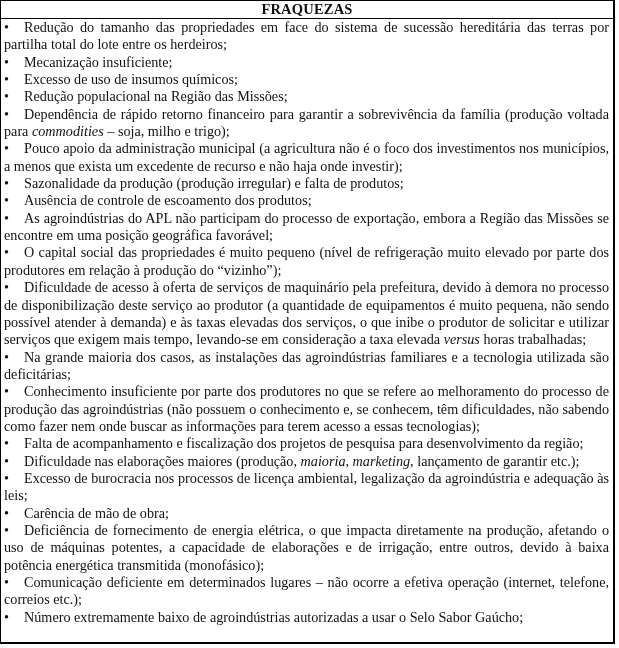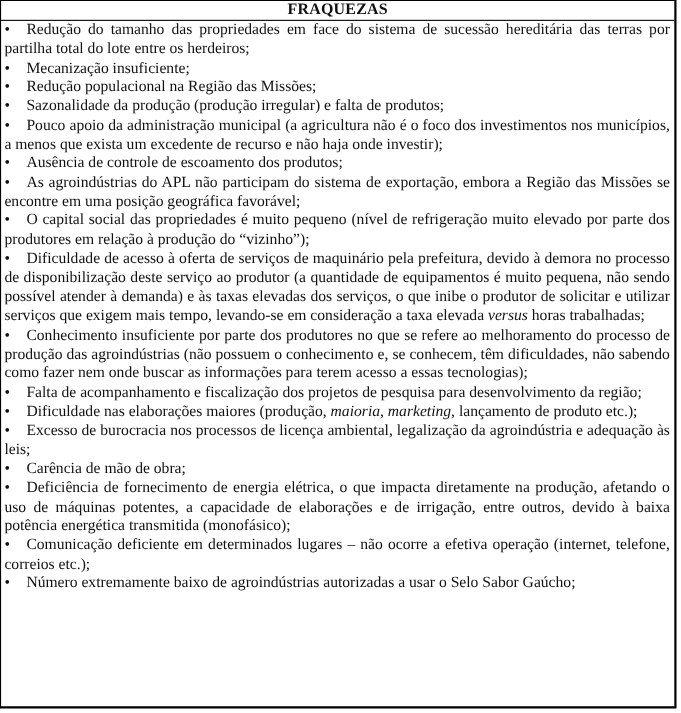--- a/index.html
+++ b/index.html
@@ -54,29 +54,32 @@
   .it { font-style: italic; }
 </style>
 </head>
 <body>
 
 <div class="table">
   <div class="header">FRAQUEZAS</div>
   <ul class="items" id="items">
       <li class="item"><span class="bullet">•</span><span>Redução do tamanho das propriedades em face do sistema de sucessão hereditária das terras por partilha total do lote entre os herdeiros;</span></li>
       <li class="item"><span class="bullet">•</span><span>Mecanização insuficiente;</span></li>
+      <li class="item"><span class="bullet">•</span><span>Excesso de uso de insumos químicos;</span></li>
       <li class="item"><span class="bullet">•</span><span>Redução populacional na Região das Missões;</span></li>
+      <li class="item"><span class="bullet">•</span><span>Dependência de rápido retorno financeiro para garantir a sobrevivência da família (produção voltada para </span><span class="it">commodities</span><span> – soja, milho e trigo);</span></li>
+      <li class="item"><span class="bullet">•</span><span>Pouco apoio da administração municipal (a agricultura não é o foco dos investimentos nos municípios, a menos que exista um excedente de recurso e não haja onde investir);</span></li>
       <li class="item"><span class="bullet">•</span><span>Sazonalidade da produção (produção irregular) e falta de produtos;</span></li>
-      <li class="item"><span class="bullet">•</span><span>Pouco apoio da administração municipal (a agricultura não é o foco dos investimentos nos municípios, a menos que exista um excedente de recurso e não haja onde investir);</span></li>
       <li class="item"><span class="bullet">•</span><span>Ausência de controle de escoamento dos produtos;</span></li>
-      <li class="item"><span class="bullet">•</span><span>As agroindústrias do APL não participam do sistema de exportação, embora a Região das Missões se encontre em uma posição geográfica favorável;</span></li>
+      <li class="item"><span class="bullet">•</span><span>As agroindústrias do APL não participam do processo de exportação, embora a Região das Missões se encontre em uma posição geográfica favorável;</span></li>
       <li class="item"><span class="bullet">•</span><span>O capital social das propriedades é muito pequeno (nível de refrigeração muito elevado por parte dos produtores em relação à produção do “vizinho”);</span></li>
       <li class="item"><span class="bullet">•</span><span>Dificuldade de acesso à oferta de serviços de maquinário pela prefeitura, devido à demora no processo de disponibilização deste serviço ao produtor (a quantidade de equipamentos é muito pequena, não sendo possível atender à demanda) e às taxas elevadas dos serviços, o que inibe o produtor de solicitar e utilizar serviços que exigem mais tempo, levando-se em consideração a taxa elevada </span><span class="it">versus</span><span> horas trabalhadas;</span></li>
+      <li class="item"><span class="bullet">•</span><span>Na grande maioria dos casos, as instalações das agroindústrias familiares e a tecnologia utilizada são deficitárias;</span></li>
       <li class="item"><span class="bullet">•</span><span>Conhecimento insuficiente por parte dos produtores no que se refere ao melhoramento do processo de produção das agroindústrias (não possuem o conhecimento e, se conhecem, têm dificuldades, não sabendo como fazer nem onde buscar as informações para terem acesso a essas tecnologias);</span></li>
       <li class="item"><span class="bullet">•</span><span>Falta de acompanhamento e fiscalização dos projetos de pesquisa para desenvolvimento da região;</span></li>
-      <li class="item"><span class="bullet">•</span><span>Dificuldade nas elaborações maiores (produção, </span><span class="it">maioria</span><span>, </span><span class="it">marketing</span><span>, lançamento de produto etc.);</span></li>
+      <li class="item"><span class="bullet">•</span><span>Dificuldade nas elaborações maiores (produção, </span><span class="it">maioria</span><span>, </span><span class="it">marketing</span><span>, lançamento de garantir etc.);</span></li>
       <li class="item"><span class="bullet">•</span><span>Excesso de burocracia nos processos de licença ambiental, legalização da agroindústria e adequação às leis;</span></li>
       <li class="item"><span class="bullet">•</span><span>Carência de mão de obra;</span></li>
       <li class="item"><span class="bullet">•</span><span>Deficiência de fornecimento de energia elétrica, o que impacta diretamente na produção, afetando o uso de máquinas potentes, a capacidade de elaborações e de irrigação, entre outros, devido à baixa potência energética transmitida (monofásico);</span></li>
       <li class="item"><span class="bullet">•</span><span>Comunicação deficiente em determinados lugares – não ocorre a efetiva operação (internet, telefone, correios etc.);</span></li>
       <li class="item"><span class="bullet">•</span><span>Número extremamente baixo de agroindústrias autorizadas a usar o Selo Sabor Gaúcho;</span></li>
     </ul>
 </div>
 
 </body></html>

